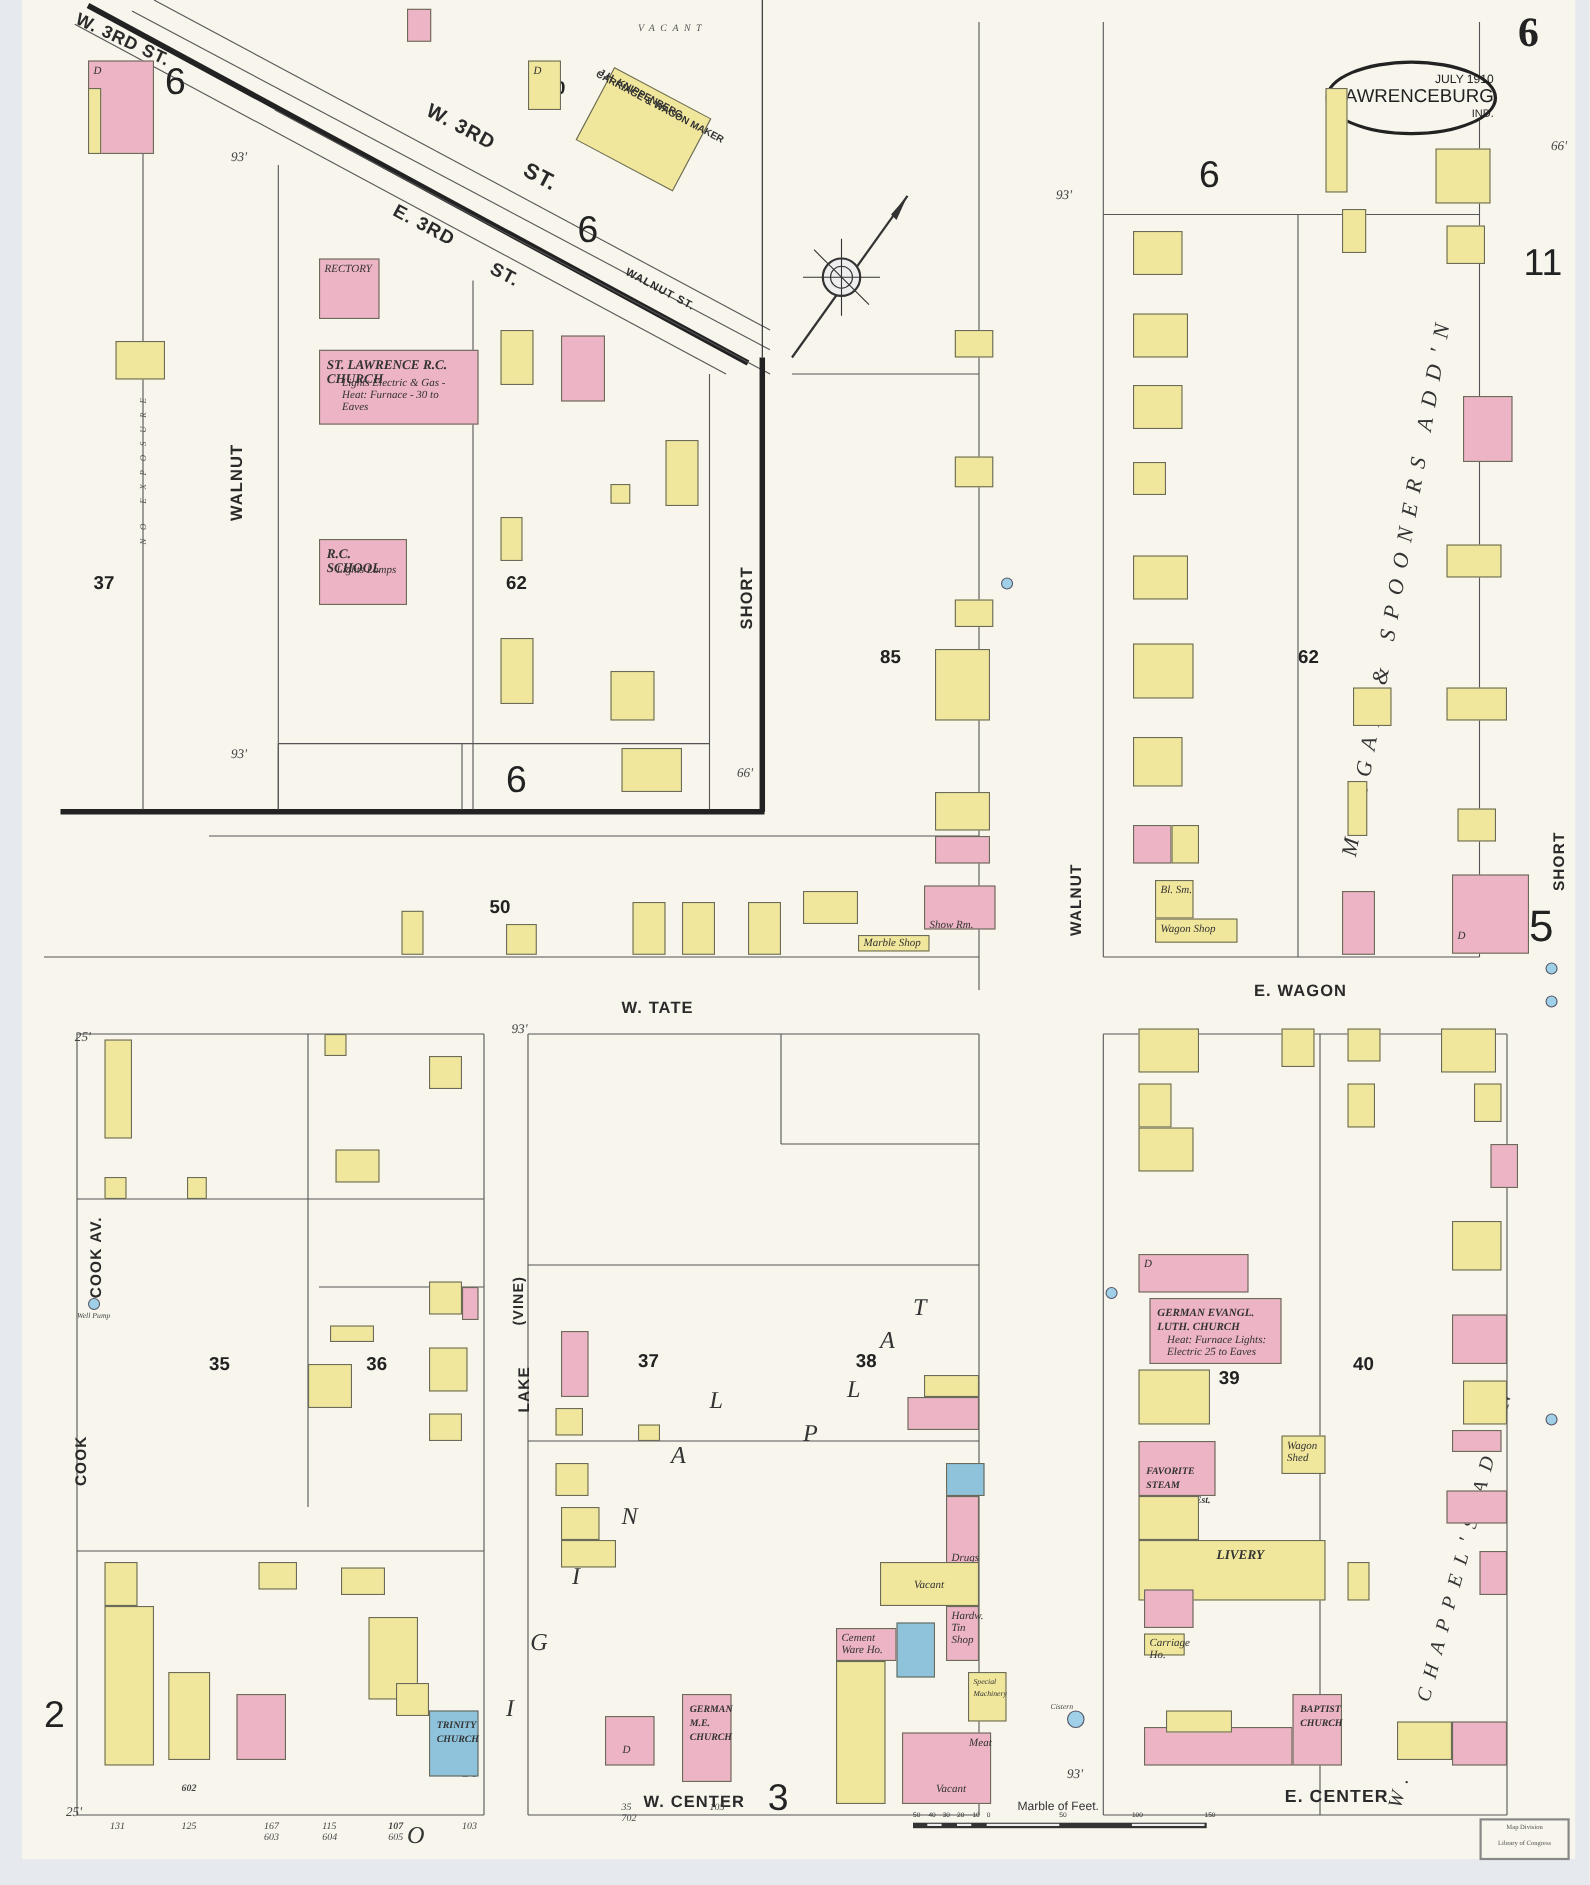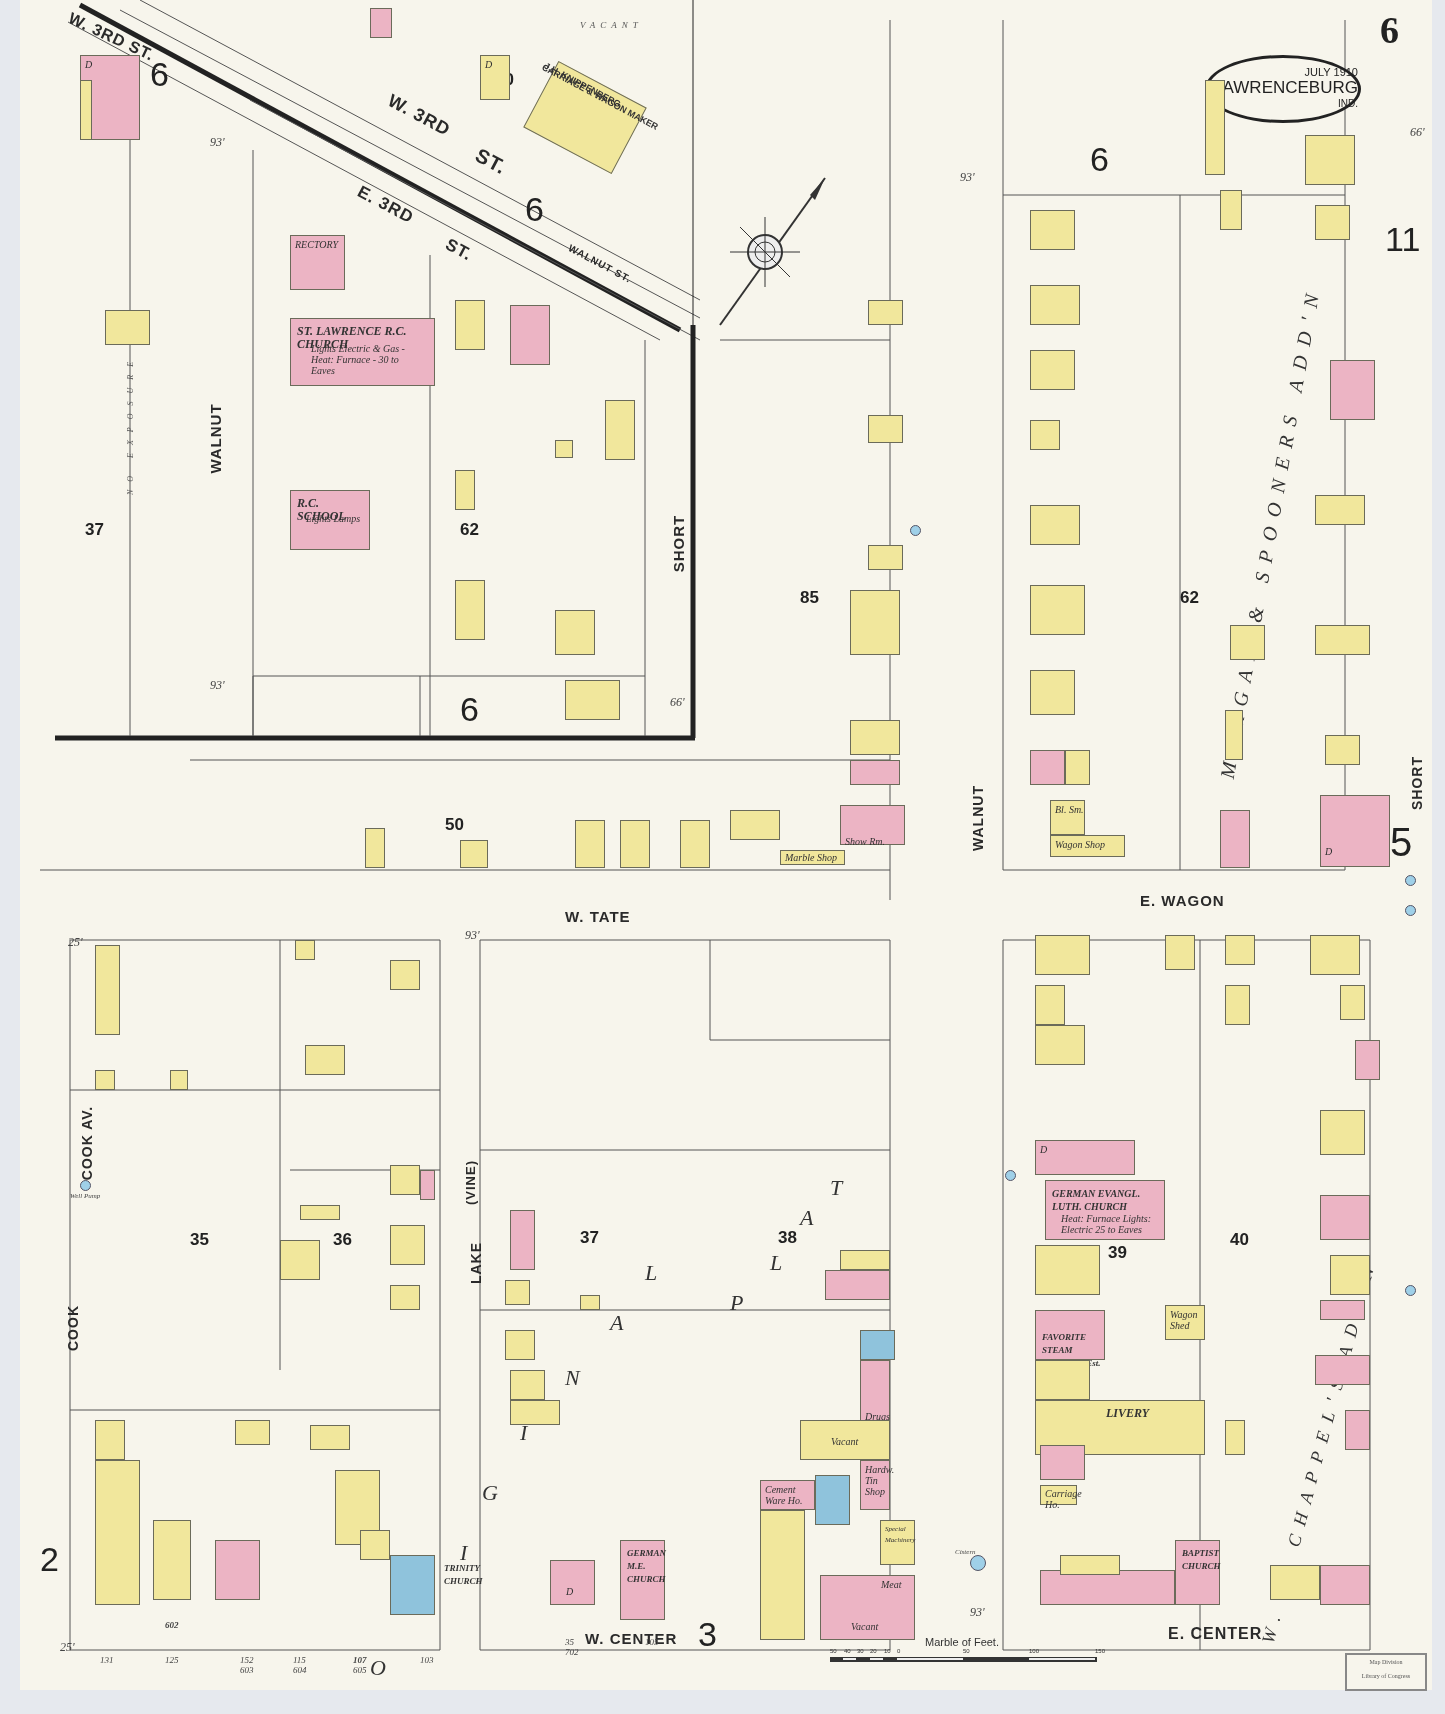--- a/index.html
+++ b/index.html
@@ -256,21 +256,21 @@
   <div class="bld frame" style="left:370px;top:1285px;width:30px;height:25px;"></div>
   <div class="bld brick" style="left:400px;top:1170px;width:15px;height:30px;"></div>
   <div class="bld frame" style="left:75px;top:1420px;width:30px;height:40px;"></div>
   <div class="bld frame" style="left:75px;top:1460px;width:45px;height:145px;"></div>
   <div class="bld frame" style="left:133px;top:1520px;width:38px;height:80px;"></div>
   <div class="bld brick" style="left:195px;top:1540px;width:45px;height:60px;"></div>
   <div class="bld frame" style="left:215px;top:1420px;width:35px;height:25px;"></div>
   <div class="bld frame" style="left:315px;top:1470px;width:45px;height:75px;"></div>
   <div class="bld frame" style="left:290px;top:1425px;width:40px;height:25px;"></div>
   <div class="bld stone" style="left:370px;top:1555px;width:45px;height:60px;">
-    <span class="name" style="font-size:9px;margin-left:47px;">TRINITY CHURCH</span>
+    <span class="name" style="font-size:9px;">TRINITY CHURCH</span>
   </div>
   <div class="bld frame" style="left:340px;top:1530px;width:30px;height:30px;"></div>
 
   <div class="bld brick" style="left:490px;top:1210px;width:25px;height:60px;"></div>
   <div class="bld frame" style="left:485px;top:1280px;width:25px;height:25px;"></div>
   <div class="bld frame" style="left:485px;top:1330px;width:30px;height:30px;"></div>
   <div class="bld frame" style="left:490px;top:1370px;width:35px;height:30px;"></div>
   <div class="bld frame" style="left:490px;top:1400px;width:50px;height:25px;"></div>
   <div class="bld frame" style="left:560px;top:1295px;width:20px;height:15px;"></div>
   <div class="bld brick" style="left:530px;top:1560px;width:45px;height:45px;">
@@ -293,21 +293,21 @@
       <span class="lbl">Hardw. Tin Shop</span>
     </div>
   <div class="bld stone" style="left:795px;top:1475px;width:35px;height:50px;"></div>
   <div class="bld brick" style="left:740px;top:1480px;width:55px;height:30px;">
       <span class="lbl">Cement Ware Ho.</span>
     </div>
   <div class="bld frame" style="left:740px;top:1510px;width:45px;height:130px;"></div>
   <div class="bld frame" style="left:860px;top:1520px;width:35px;height:45px;">
       <span class="lbl" style="font-size:7px;">Special Machinery</span>
     </div>
-  <div class="bld brick" style="left:800px;top:1575px;width:95px;height:65px;">
+  <div class="bld brick" style="left:800px;top:1575px;width:81px;height:65px;">
     <span class="lbl" style="left:60px;">Meat</span>
     <span class="lbl" style="top:45px;left:30px;">Vacant</span>
   </div>
 
   <div class="bld frame" style="left:1015px;top:935px;width:55px;height:40px;"></div>
   <div class="bld frame" style="left:1145px;top:935px;width:30px;height:35px;"></div>
   <div class="bld frame" style="left:1015px;top:985px;width:30px;height:40px;"></div>
   <div class="bld frame" style="left:1015px;top:1025px;width:50px;height:40px;"></div>
   <div class="bld brick" style="left:1015px;top:1140px;width:100px;height:35px;">
       <span class="lbl">D</span>
@@ -368,21 +368,21 @@
   <div class="addr" style="left:445px;top:928px;font-size:12px;">93'</div>
   <div class="addr" style="left:950px;top:1605px;font-size:12px;">93'</div>
   <div class="addr" style="left:1390px;top:125px;font-size:12px;">66'</div>
   <div class="addr" style="left:650px;top:695px;font-size:12px;">66'</div>
   <div class="addr" style="left:48px;top:935px;font-size:12px;">25'</div>
   <div class="addr" style="left:40px;top:1640px;font-size:12px;">25'</div>
 
   <div class="addr" style="left:80px;top:1655px;">131</div>
   <div class="addr" style="left:145px;top:1655px;">125</div>
   <div class="addr" style="left:145px;top:1620px;font-weight:bold;">602</div>
-  <div class="addr" style="left:220px;top:1655px;">152</div>
+  <div class="addr" style="left:220px;top:1655px;">167</div>
   <div class="addr" style="left:220px;top:1665px;">603</div>
   <div class="addr" style="left:273px;top:1655px;">115</div>
   <div class="addr" style="left:273px;top:1665px;">604</div>
   <div class="addr" style="left:333px;top:1655px;font-weight:bold;">107</div>
   <div class="addr" style="left:333px;top:1665px;">605</div>
   <div class="addr" style="left:400px;top:1655px;">103</div>
   <div class="addr" style="left:545px;top:1637px;">35</div>
   <div class="addr" style="left:545px;top:1647px;">702</div>
   <div class="addr" style="left:625px;top:1637px;">105</div>
 

